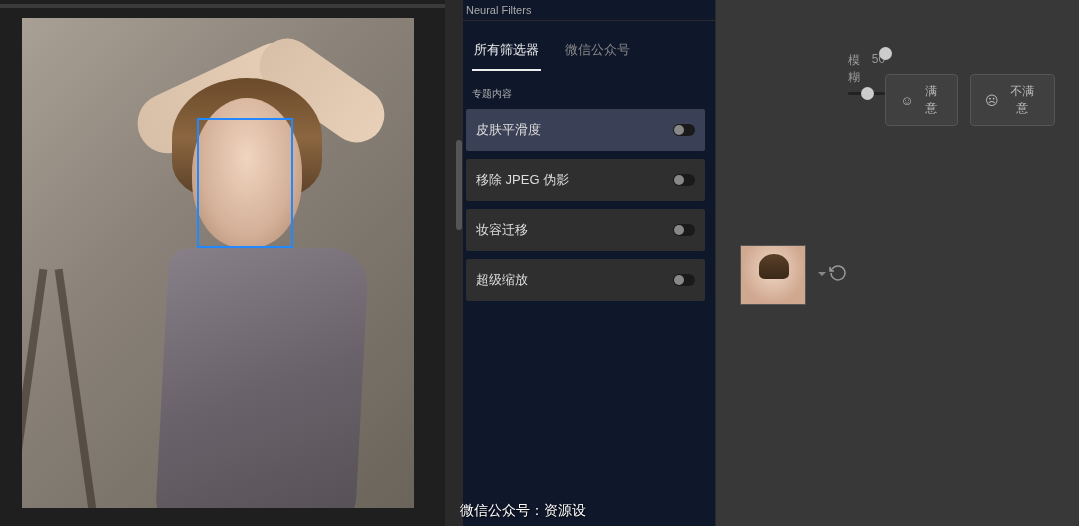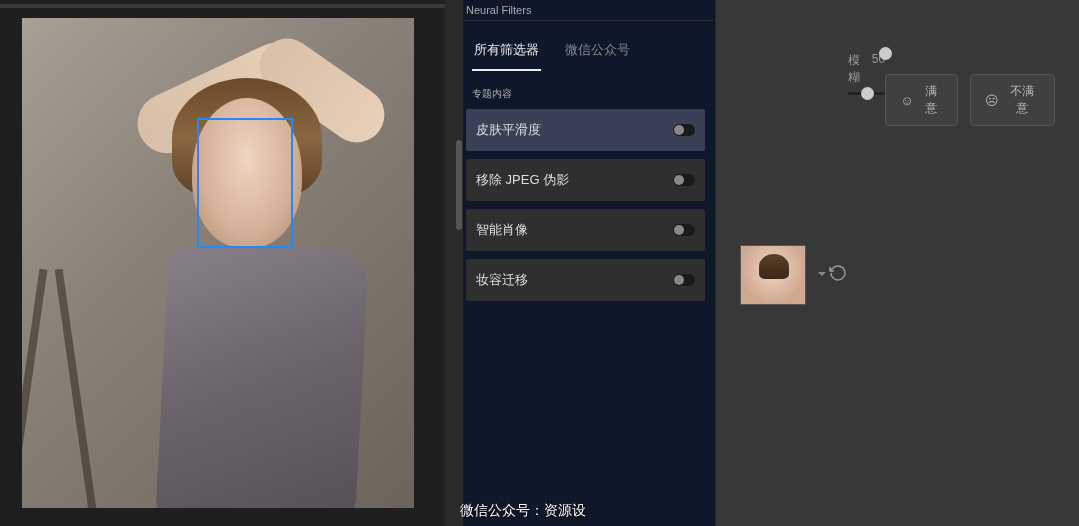--- a/index.html
+++ b/index.html
@@ -91,25 +91,25 @@
         <span class="label">皮肤平滑度</span>
         <span class="toggle"></span>
       </div>
       <div class="filter-item">
         <span class="label">移除 JPEG 伪影</span>
         <span class="toggle"></span>
       </div>
     </div>
     <div class="filter-list">
       <div class="filter-item">
-        <span class="label">智能肖像</span>
+        <span class="label">妆容迁移</span>
         <span class="toggle"></span>
       </div>
       <div class="filter-item">
-        <span class="label">妆容迁移</span>
+        <span class="label">超级缩放</span>
         <span class="toggle"></span>
       </div>
     </div>
   </div>
 
   <div class="props-panel">
     <div class="face-row">
       <div style="display:flex;align-items:center">
         <div class="face-thumb"></div>
         <span class="face-chevron">

